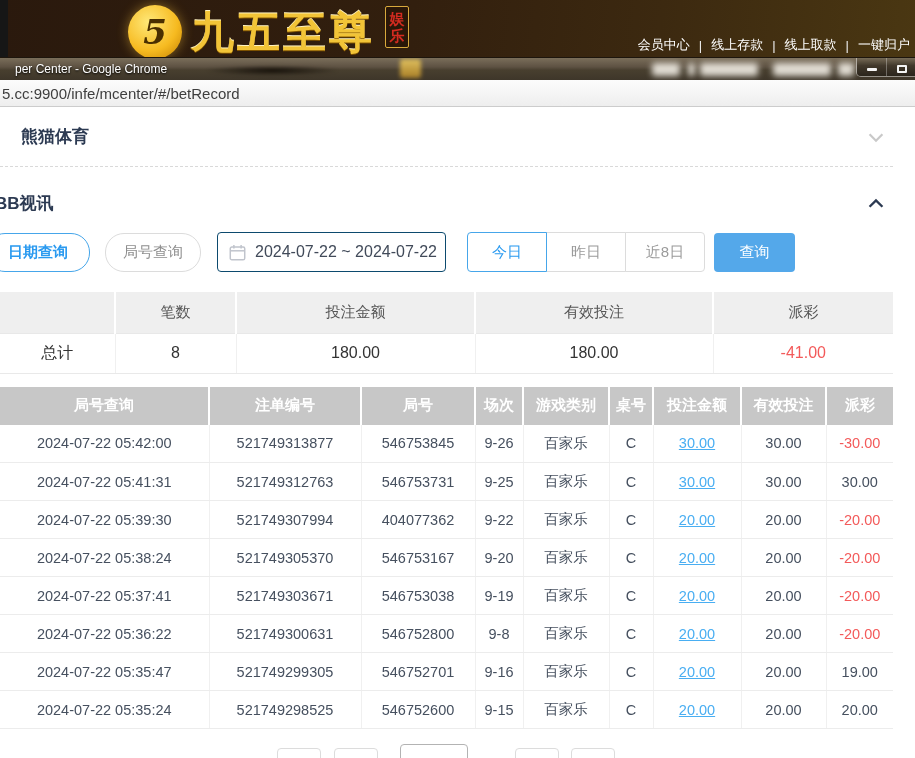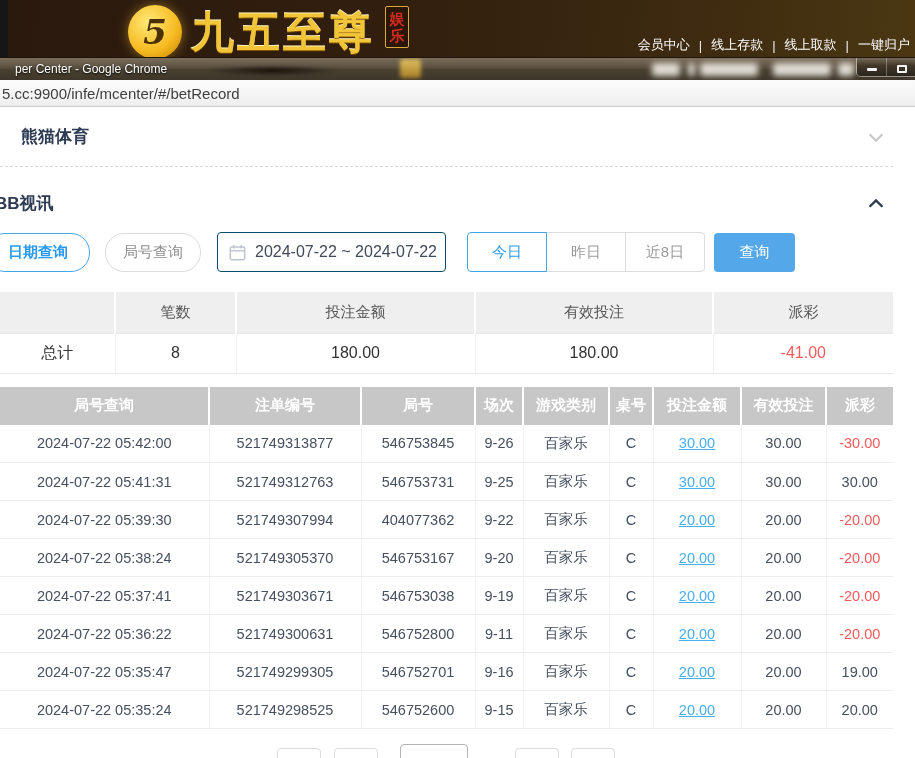--- a/index.html
+++ b/index.html
@@ -293,21 +293,21 @@
         <td>百家乐</td>
         <td>C</td>
         <td><a class="bet-link">20.00</a></td>
         <td>20.00</td>
         <td class="neg">-20.00</td>
       </tr>
       <tr>
         <td>2024-07-22 05:36:22</td>
         <td>521749300631</td>
         <td>546752800</td>
-        <td>9-11</td>
+        <td>9-8</td>
         <td>百家乐</td>
         <td>C</td>
         <td><a class="bet-link">20.00</a></td>
         <td>20.00</td>
         <td class="neg">-20.00</td>
       </tr>
       <tr>
         <td>2024-07-22 05:35:47</td>
         <td>521749299305</td>
         <td>546752701</td>

